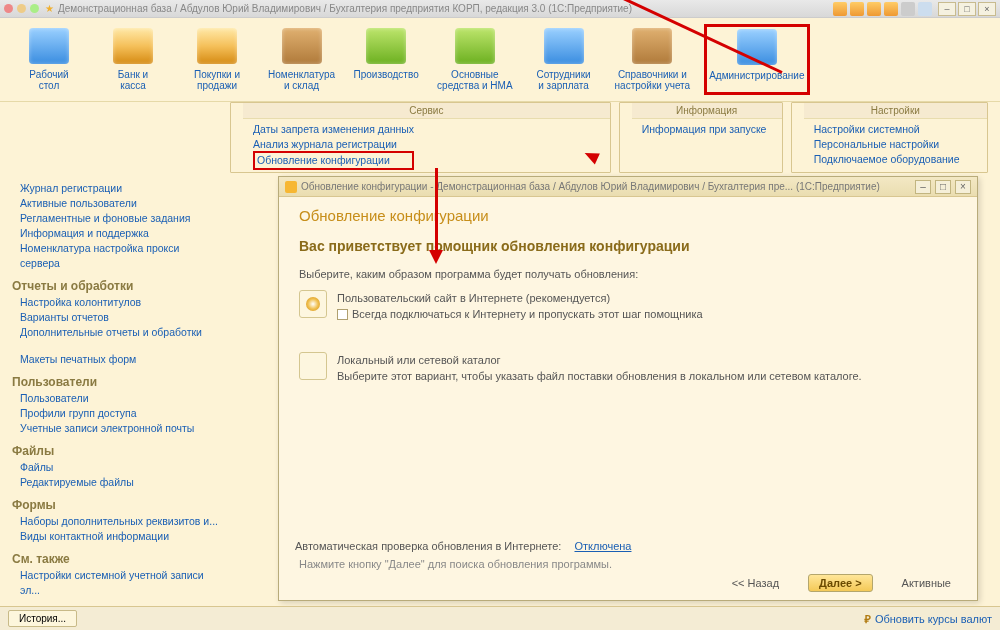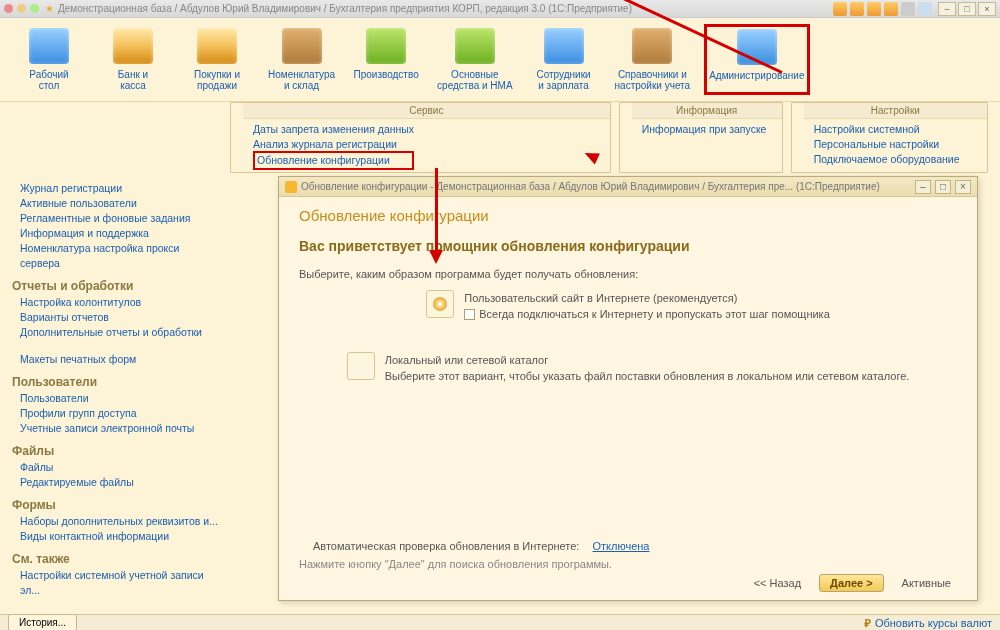--- a/index.html
+++ b/index.html
@@ -138,45 +138,45 @@
     color:#777;
     gap:4px;
   }
   .dialog-title .ico{width:12px;height:12px;background:#f7b733;border-radius:2px;}
   .dialog-title .sp{flex:1;}
   .dialog-title .db{width:16px;height:14px;border:1px solid #c2b580;text-align:center;font-size:10px;color:#666;background:#f5efd8;}
   .dialog-body { padding:10px 20px; color:#4a4a4a; }
   .dialog-h1 { font-size:15px; color:#c78e1a; margin:0 0 14px 0;}
   .dialog-h2 { font-size:14px; color:#8a6b1a; margin:0 0 14px 0; font-weight:bold;}
   .dialog-p { font-size:11px; color:#555; margin:8px 0 10px 0;}
-  .opt-block { display:flex; gap:10px; margin:8px 0 20px 0;justify-content:center;}
+  .opt-block { display:flex; gap:10px; margin:8px 0 20px 0;}
   .opt-box { width:28px; height:28px; border:1px solid #d4c690; border-radius:3px; background:#fdf6df; display:flex; align-items:center; justify-content:center;}
   .opt-dot { width:14px;height:14px;border-radius:50%;background:radial-gradient(#fff,#f0c050,#d08a10);}
   .opt-text { font-size:11px; color:#555; line-height:16px;}
   .chk { width:11px;height:11px;border:1px solid #b0a070;background:#fff;display:inline-block;margin-right:4px;vertical-align:-2px;}
   .dialog-footer {
     position:absolute;
     bottom:8px; left:0; right:0;
     padding:0 16px;
     display:flex;
     align-items:center;
-    gap:8px;
+    gap:19px;
     font-size:11px;
     color:#666;
   }
   .dialog-footer .sp{flex:1;}
   .btn { padding:2px 10px; border:1px solid #b4a66c; background:linear-gradient(#fdf6dc,#f0e4b6); border-radius:3px; font-size:11px; color:#444; cursor:pointer;}
   .btn.primary{background:linear-gradient(#ffe699,#f4c957);font-weight:bold;color:#6a4a00;display:flex;align-items:center;gap:2px;}
   .btn.plain{border:none;background:none;color:#555;}
-  .auto-check { position:absolute; bottom:48px; left:34px; font-size:11px; color:#555;text-align:right;}
+  .auto-check { position:absolute; bottom:48px; left:16px; font-size:11px; color:#555;text-align:right;}
   .auto-check a{color:#1a5fb4;text-decoration:underline;margin-left:10px;}
   .hint { position:absolute; bottom:30px; left:20px; font-size:11px; color:#888;}
   .statusbar {
     position:absolute; bottom:0; left:0; right:0;
-    height:16px; background:#f4ecd4;
+    height:24px; background:#f4ecd4;
     border-top:1px solid #d8c690;
     display:flex; align-items:center; padding:0 8px; gap:6px;
     justify-content:space-between;
   }
   .statusbar .hist{padding:2px 10px;border:1px solid #c8ba88;background:#fdf6dc;border-radius:2px;font-size:10px;}
   .statusbar .ruble{font-size:11px;color:#1a5fb4;display:flex;align-items:center;gap:4px;}
   
   .arrow {
     position:absolute;
     background:#d40000;

